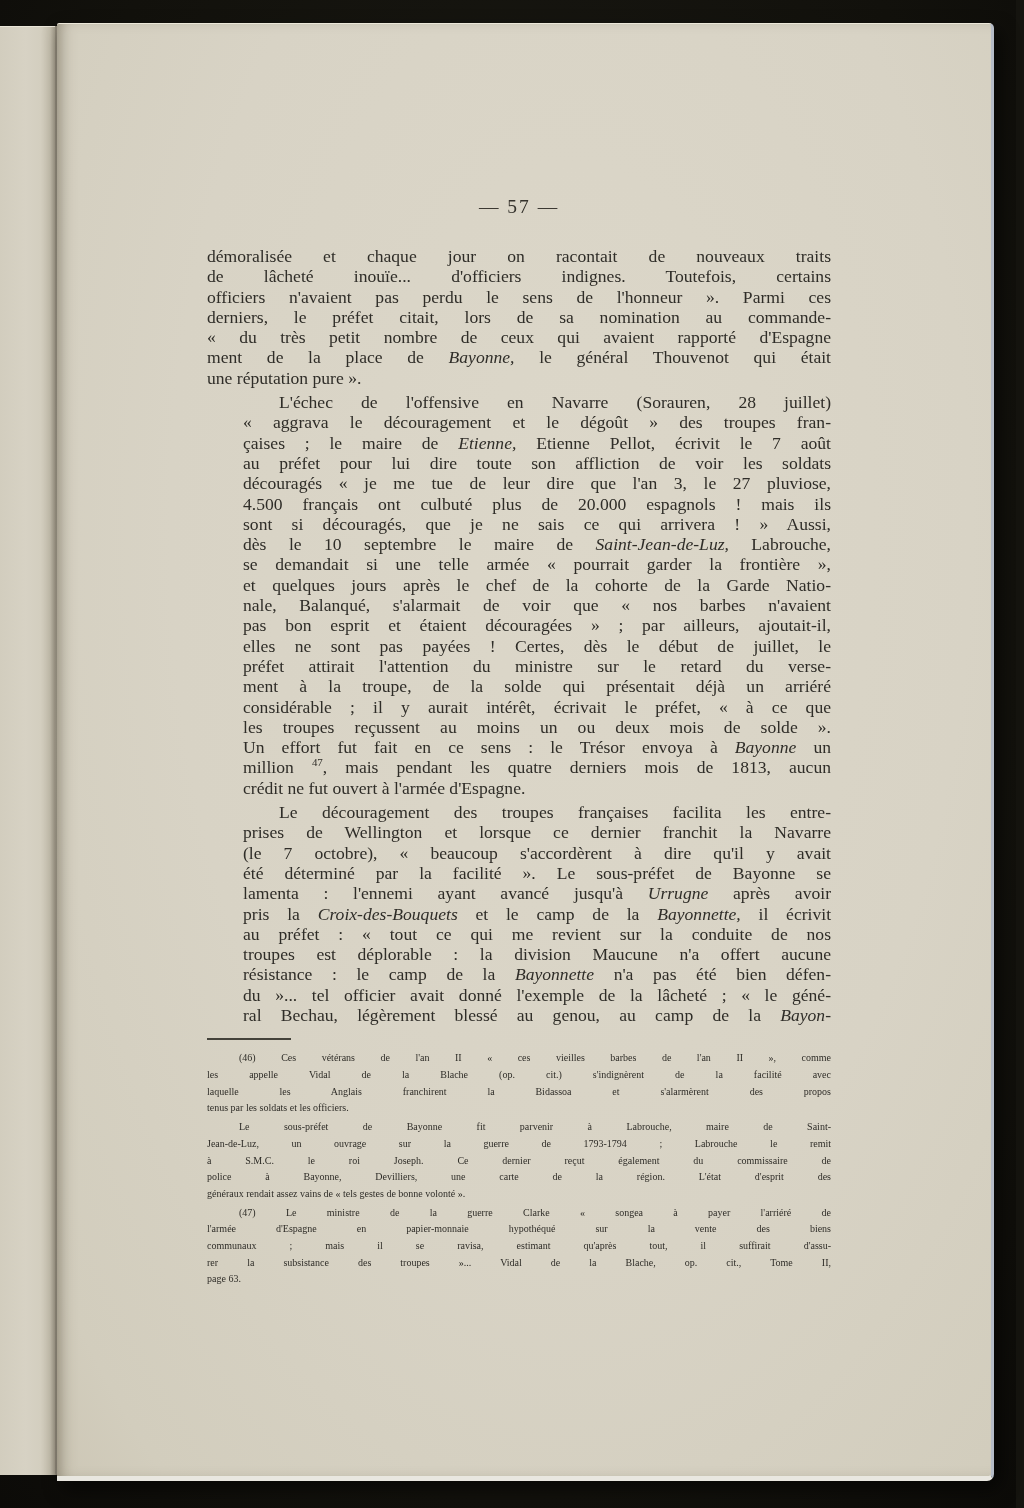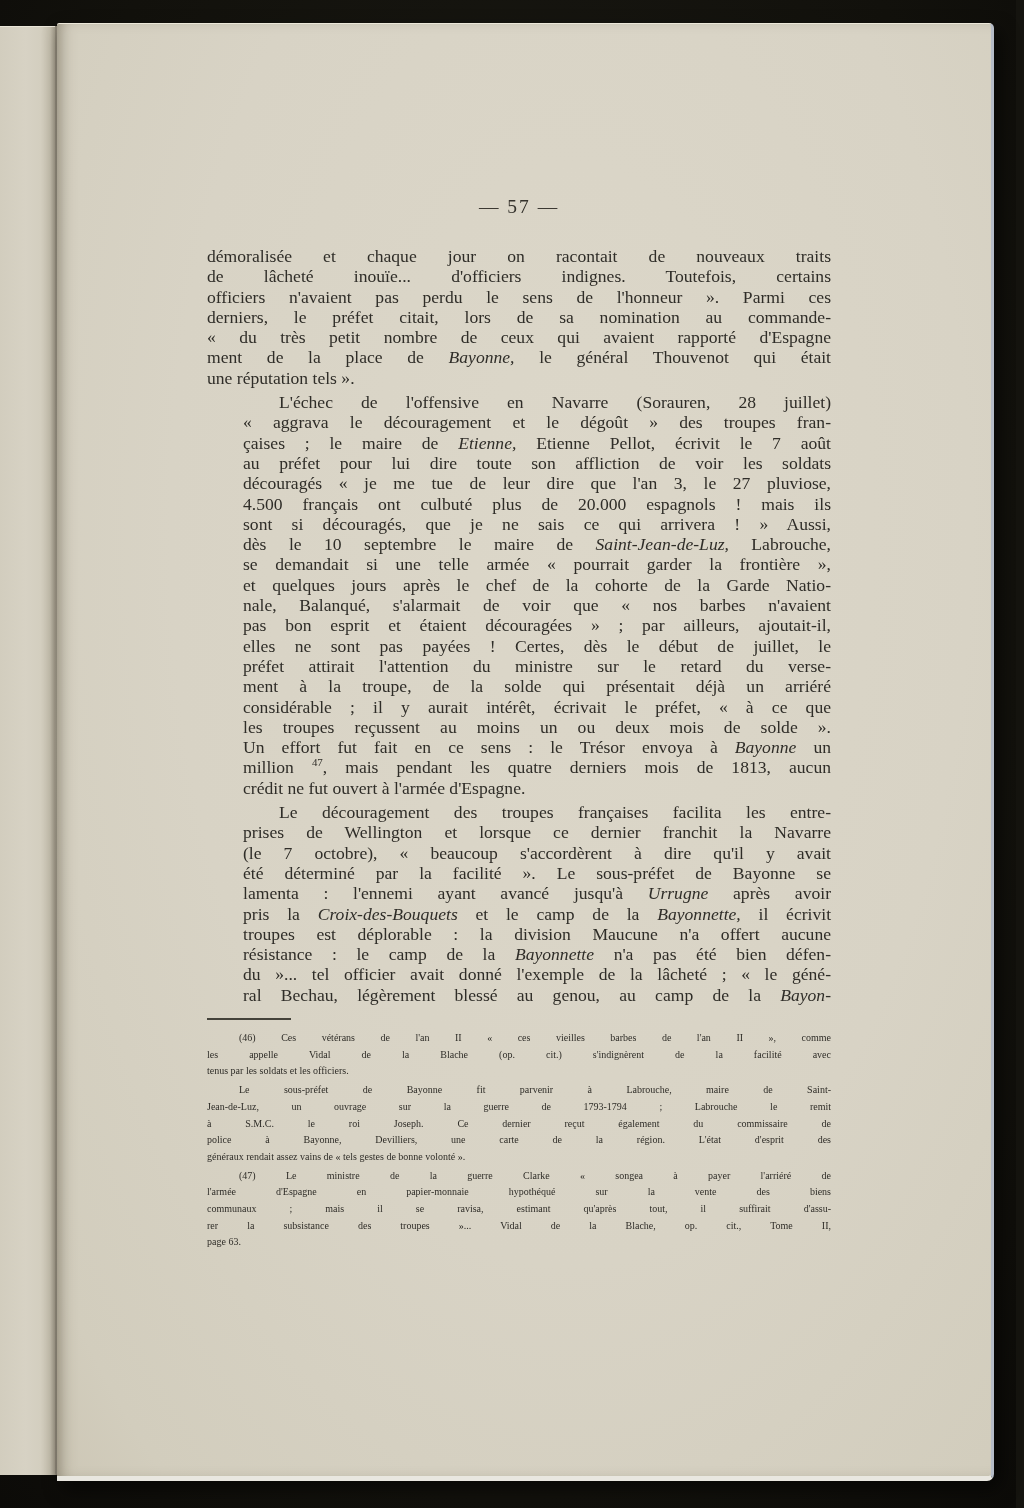--- a/index.html
+++ b/index.html
@@ -99,21 +99,21 @@
     <div class="pagenum">— 57 —</div>
     <div class="textblock">
       <div>
           <div class="para main-para">
             <div class="line">démoralisée et chaque jour on racontait de nouveaux traits</div>
             <div class="line">de lâcheté inouïe... d'officiers indignes. Toutefois, certains</div>
             <div class="line">officiers n'avaient pas perdu le sens de l'honneur ». Parmi ces</div>
             <div class="line">derniers, le préfet citait, lors de sa nomination au commande-</div>
             <div class="line">« du très petit nombre de ceux qui avaient rapporté d'Espagne</div>
             <div class="line">ment de la place de <em>Bayonne,</em> le général Thouvenot qui était</div>
-            <div class="line lastline">une réputation tels ».</div>
+            <div class="line lastline">une réputation pure ».</div>
           </div>
           <div class="para main-para">
             <div class="line indent">L'échec de l'offensive en Navarre (Sorauren, 28 juillet)</div>
             <div class="line">« aggrava le découragement et le dégoût » des troupes fran-</div>
             <div class="line">çaises ; le maire de <em>Etienne,</em> Etienne Pellot, écrivit le 7 août</div>
             <div class="line">au préfet pour lui dire toute son affliction de voir les soldats</div>
             <div class="line">découragés « je me tue de leur dire que l'an 3, le 27 pluviose,</div>
             <div class="line">4.500 français ont culbuté plus de 20.000 espagnols ! mais ils</div>
             <div class="line">sont si découragés, que je ne sais ce qui arrivera ! » Aussi,</div>
             <div class="line">dès le 10 septembre le maire de <em>Saint-Jean-de-Luz,</em> Labrouche,</div>
@@ -130,31 +130,33 @@
             <div class="line">million <sup>47</sup>, mais pendant les quatre derniers mois de 1813, aucun</div>
             <div class="line lastline">crédit ne fut ouvert à l'armée d'Espagne.</div>
           </div>
           <div class="para main-para">
             <div class="line indent">Le découragement des troupes françaises facilita les entre-</div>
             <div class="line">prises de Wellington et lorsque ce dernier franchit la Navarre</div>
             <div class="line">(le 7 octobre), « beaucoup s'accordèrent à dire qu'il y avait</div>
             <div class="line">été déterminé par la facilité ». Le sous-préfet de Bayonne se</div>
             <div class="line">lamenta : l'ennemi ayant avancé jusqu'à <em>Urrugne</em> après avoir</div>
             <div class="line">pris la <em>Croix-des-Bouquets</em> et le camp de la <em>Bayonnette,</em> il écrivit</div>
+            <div class="line">au préfet : « tout ce qui me revient sur la conduite de nos</div>
             <div class="line">troupes est déplorable : la division Maucune n'a offert aucune</div>
             <div class="line">résistance : le camp de la <em>Bayonnette</em> n'a pas été bien défen-</div>
             <div class="line">du »... tel officier avait donné l'exemple de la lâcheté ; « le géné-</div>
             <div class="line">ral Bechau, légèrement blessé au genou, au camp de la <em>Bayon-</em></div>
           </div>
         </div>
       <hr class="fn-sep">
       <div>
           <div class="para fn-para">
             <div class="line indent">(46) Ces vétérans de l'an II « ces vieilles barbes de l'an II », comme</div>
             <div class="line">les appelle Vidal de la Blache (op. cit.) s'indignèrent de la facilité avec</div>
+            <div class="line">laquelle les Anglais franchirent la Bidassoa et s'alarmèrent des propos</div>
             <div class="line lastline">tenus par les soldats et les officiers.</div>
           </div>
           <div class="para fn-para">
             <div class="line indent">Le sous-préfet de Bayonne fit parvenir à Labrouche, maire de Saint-</div>
             <div class="line">Jean-de-Luz, un ouvrage sur la guerre de 1793-1794 ; Labrouche le remit</div>
             <div class="line">à S.M.C. le roi Joseph. Ce dernier reçut également du commissaire de</div>
             <div class="line">police à Bayonne, Devilliers, une carte de la région. L'état d'esprit des</div>
             <div class="line lastline">généraux rendait assez vains de « tels gestes de bonne volonté ».</div>
           </div>
           <div class="para fn-para">

